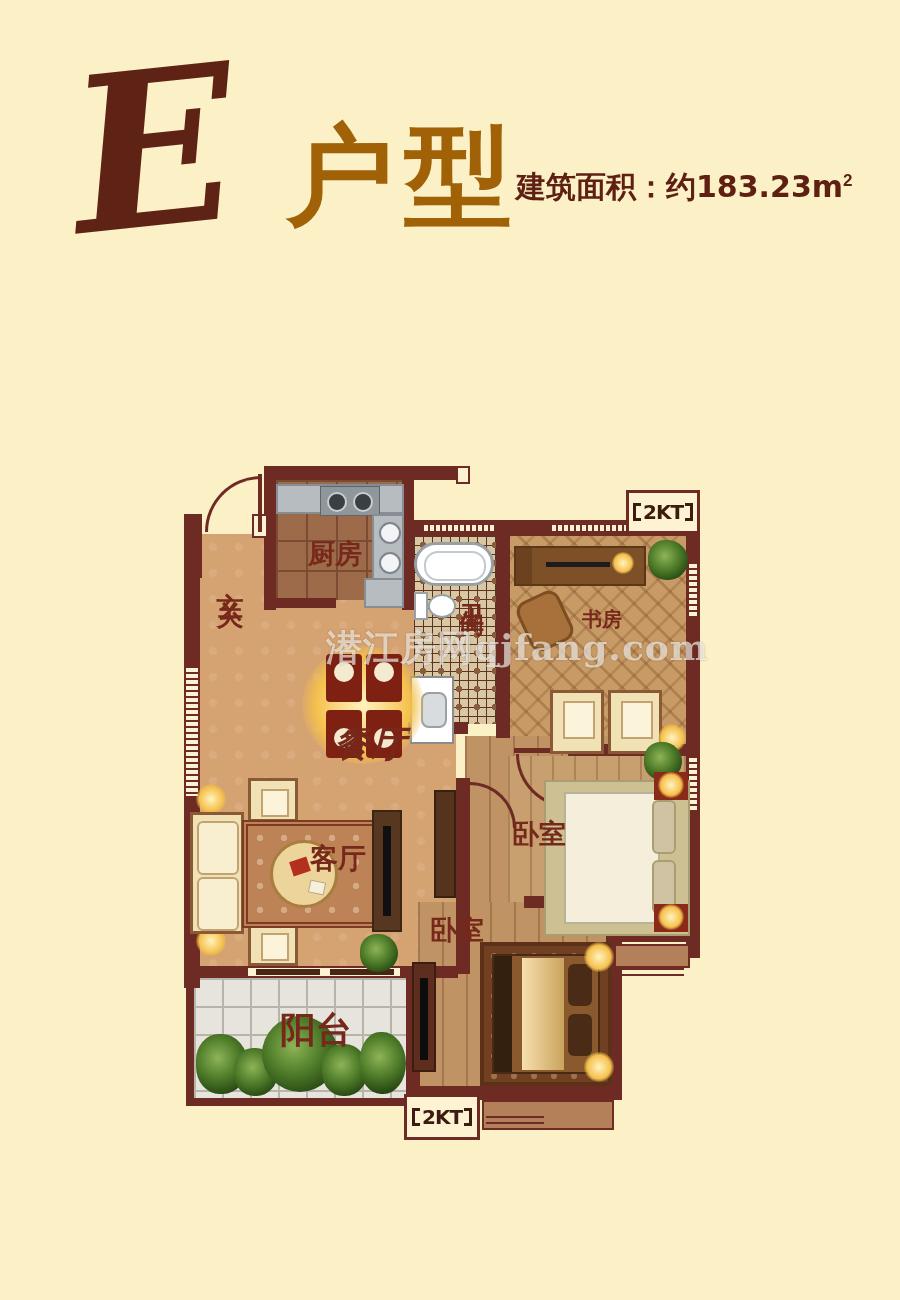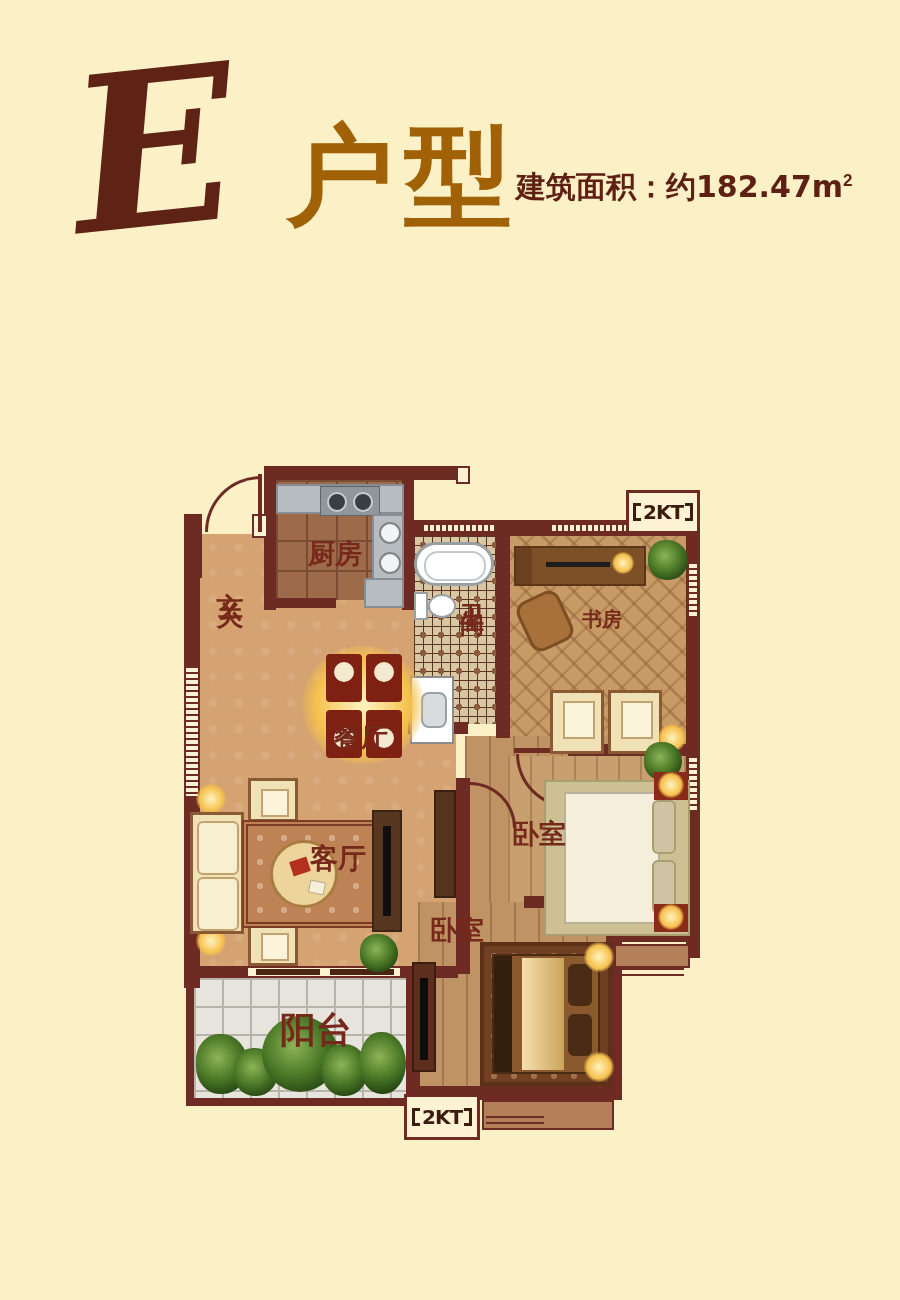--- a/index.html
+++ b/index.html
@@ -86,21 +86,21 @@
   .brk{width:8px;height:18px;border:3px solid #3c1c10;box-sizing:border-box;}
   .brk.l{border-right:none;}
   .brk.r{border-left:none;}
 </style>
 </head>
 <body>
 
 <div class="abs script-e" style="left:72px;top:42px;">E</div>
 <div class="abs plan-title" style="left:286px;top:122px;">户型</div>
 <div class="abs" style="left:516px;top:166px;">
-  <div class="spec"><span>建筑面积：约</span><span style="font-family:'DejaVu Sans',sans-serif;">182.47</span><span style="font-family:'DejaVu Sans',sans-serif;">m</span><sup>2</sup></div>
+  <div class="spec"><span>建筑面积：约</span><span style="font-family:'DejaVu Sans',sans-serif;">183.23</span><span style="font-family:'DejaVu Sans',sans-serif;">m</span><sup>2</sup></div>
 </div>
 
 <div class="abs" style="left:8px;top:0;width:900px;height:1300px;">
 
   <div class="abs floor-main" style="left:192px;top:534px;width:256px;height:434px;"></div>
   <div class="abs floor-kitchen" style="left:268px;top:480px;width:126px;height:120px;"></div>
   <div class="abs floor-bath" style="left:406px;top:536px;width:82px;height:188px;"></div>
   <div class="abs floor-main" style="left:400px;top:724px;width:48px;height:244px;"></div>
   <div class="abs floor-study" style="left:502px;top:536px;width:176px;height:210px;"></div>
   <div class="abs floor-wood" style="left:457px;top:736px;width:145px;height:352px;"></div>
@@ -267,19 +267,20 @@
   <div class="abs plant" style="left:188px;top:1034px;width:52px;height:60px;"></div>
   <div class="abs plant" style="left:226px;top:1048px;width:44px;height:48px;"></div>
   <div class="abs plant" style="left:254px;top:1016px;width:76px;height:76px;border-radius:50%;"></div>
   <div class="abs plant" style="left:314px;top:1044px;width:46px;height:52px;"></div>
   <div class="abs plant" style="left:352px;top:1032px;width:46px;height:62px;"></div>
 
   <div class="abs room-label v-label" style="left:204px;top:570px;font-size:27px;">玄关</div>
   <div class="abs room-label" style="left:300px;top:536px;font-size:27px;">厨房</div>
   <div class="abs room-label v-label" style="left:448px;top:584px;font-size:24px;letter-spacing:4px;">卫生间</div>
   <div class="abs room-label" style="left:574px;top:606px;font-size:20px;">书房</div>
-  <div class="abs room-label" style="left:326px;top:720px;font-size:27px;">餐厅</div>
+  <div class="abs room-label" style="left:326px;top:720px;font-size:36px;font-style:italic;">餐厅</div>
   <div class="abs room-label" style="left:302px;top:840px;font-size:28px;">客厅</div>
   <div class="abs room-label" style="left:504px;top:816px;font-size:27px;">卧室</div>
   <div class="abs room-label" style="left:422px;top:912px;font-size:27px;">卧室</div>
   <div class="abs room-label" style="left:272px;top:1006px;font-size:36px;">阳台</div>
 
+  <div class="abs wm" style="left:318px;top:624px;">潜江房网qjfang.com</div>
 </div>
 
 </body></html>

